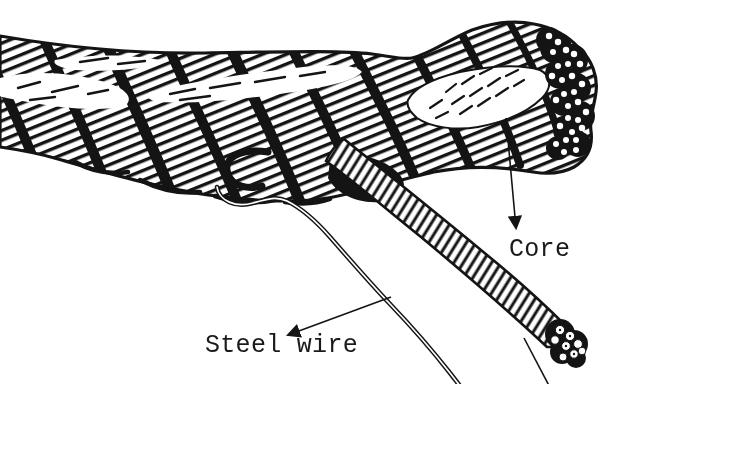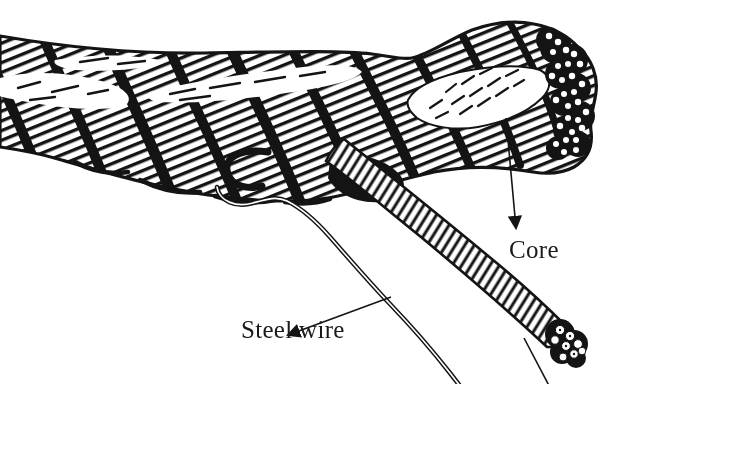--- a/index.html
+++ b/index.html
@@ -1,26 +1,26 @@
 <!DOCTYPE html>
 <html><head>
 <meta charset="utf-8">
 <style>
   html,body{margin:0;padding:0;background:#ffffff;}
   .stage{
     position:relative;width:750px;height:384px;background:#ffffff;
-    overflow:hidden;font-family:Liberation Serif, serif;
+    overflow:hidden;font-family:Liberation Mono, monospace;
   }
   .stage svg{position:absolute;left:0;top:0;}
   .label{
     position:absolute;color:#1a1a1a;font-size:25px;line-height:1.1;
     white-space:nowrap;letter-spacing:0.3px;
   }
   .lbl-core{left:509px;top:236px;}
-  .lbl-wire{left:205px;top:316px;margin-left:36px;}
+  .lbl-wire{left:205px;top:332px;}
   .lbl-strand{left:579px;top:413px;}
 </style>
 </head>
 <body>
 
 <div class="stage">
 
   <svg width="750" height="468" viewBox="0 0 750 468">
     <defs>
       <pattern id="ropeHatch" width="9" height="9" patternUnits="userSpaceOnUse" patternTransform="rotate(-22)">

